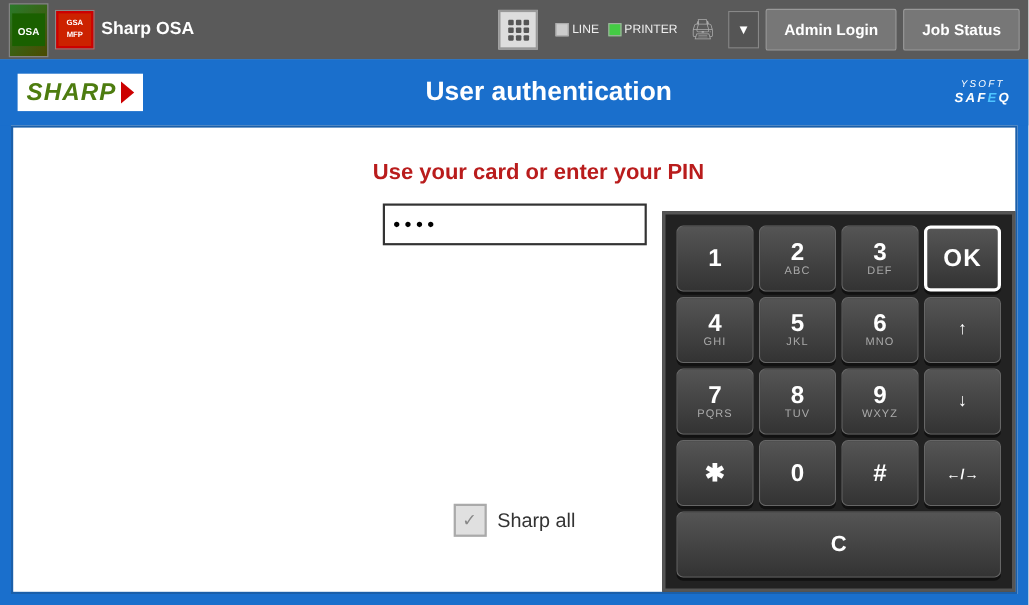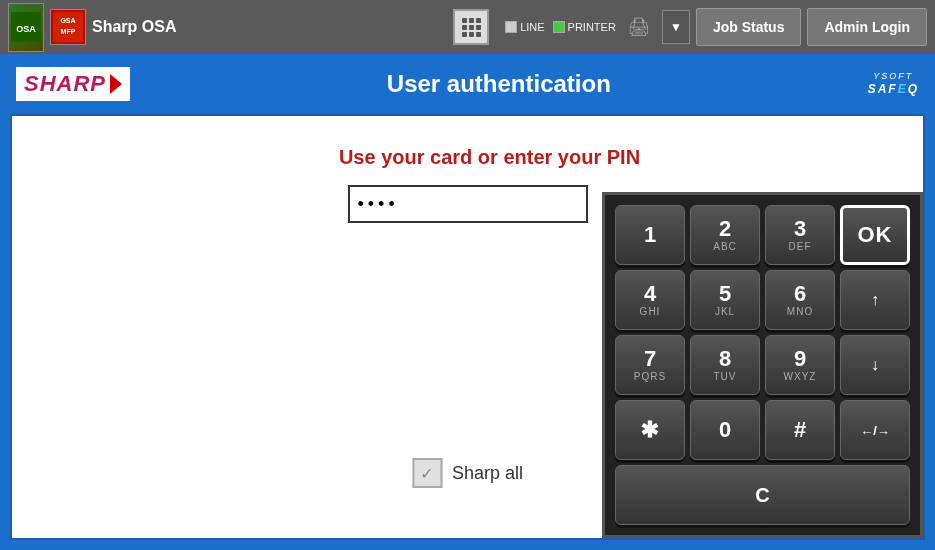--- a/index.html
+++ b/index.html
@@ -117,21 +117,21 @@
       justify-content: space-between;
       padding: 8px 16px;
       height: 60px;
     }
     .sharp-brand {
       background: white;
       padding: 4px 8px;
       display: flex; align-items: center;
     }
     .sharp-brand-text {
-      color: #be185d;
+      color: #4d7c0f;
       font-size: 22px;
       font-weight: 900;
       font-style: italic;
       letter-spacing: 1px;
     }
     .sharp-brand-triangle {
       width: 0; height: 0;
       border-top: 10px solid transparent;
       border-bottom: 10px solid transparent;
       border-left: 12px solid #cc0000;
@@ -312,22 +312,22 @@
       <span>LINE</span>
     </div>
     <div class="indicator">
       <div class="indicator-box green"></div>
       <span>PRINTER</span>
     </div>
     <div class="printer-icon">🖨</div>
     <div class="dropdown-arrow">▼</div>
   </div>
 
+  <button class="top-btn">Admin Login</button>
   <button class="top-btn">Job Status</button>
-  <button class="top-btn">Admin Login</button>
 </div>
 
 <div class="main-area">
 
   <div class="header-bar">
     <div class="sharp-brand">
       <span class="sharp-brand-text">SHARP</span>
       <div class="sharp-brand-triangle"></div>
     </div>
     <span class="header-title">User authentication</span>

